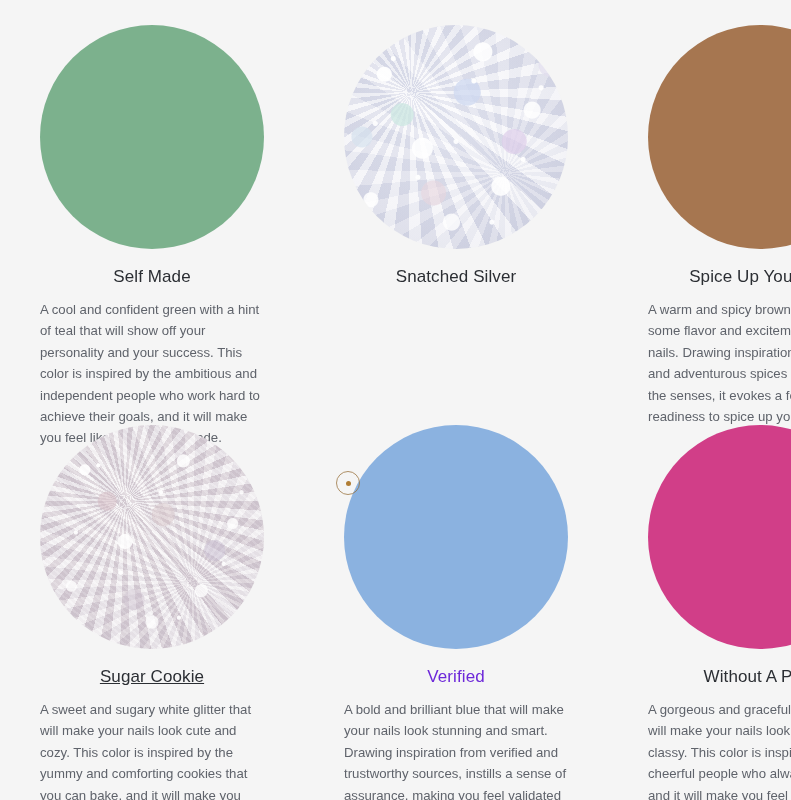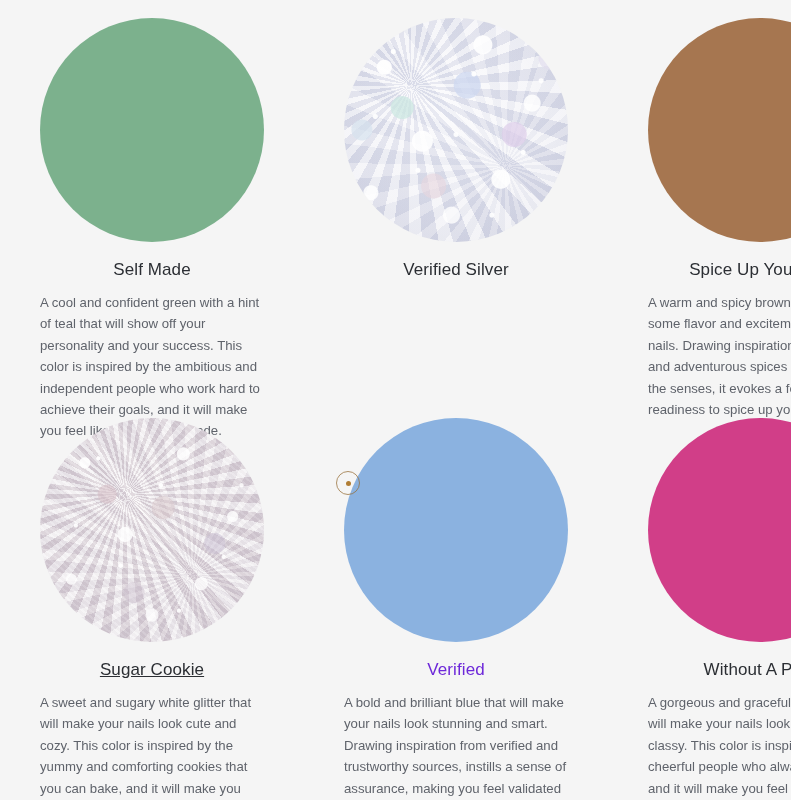--- a/index.html
+++ b/index.html
@@ -17,21 +17,21 @@
   .grid {
     display: grid;
     grid-template-columns: repeat(3, 1fr);
     grid-template-rows: repeat(2, 400px);
     width: 791px;
   }
 
   .card {
     position: relative;
     box-sizing: border-box;
-    padding: 8px 40px;
+    padding: 15px 40px;
     display: flex;
     flex-direction: column;
     align-items: center;
   }
 
   .swatch-wrap {
     width: 100%;
     display: flex;
     justify-content: center;
     margin-top: 10px;
@@ -162,21 +162,21 @@
       <div class="swatch" id="sw0" style="background: rgb(124, 177, 141);"></div>
     </div>
     <div class="swatch-name" style="color: rgb(43, 46, 51);">Self Made</div>
     <div class="swatch-desc" style="color: rgb(95, 99, 107);">A cool and confident green with a hint of teal that will show off your personality and your success. This color is inspired by the ambitious and independent people who work hard to achieve their goals, and it will make you feel like you are self made.</div>
   </div>
 
   <div class="card">
     <div class="swatch-wrap">
       <div class="swatch tex-snatched-silver"></div>
     </div>
-    <div class="swatch-name" style="color: rgb(43, 46, 51);">Verified Silver</div>
+    <div class="swatch-name" style="color: rgb(43, 46, 51);">Snatched Silver</div>
   </div>
 
   <div class="card">
     <div class="swatch-wrap">
       <div class="swatch" id="sw2" style="background: rgb(166, 118, 80);"></div>
     </div>
     <div class="swatch-name" style="color: rgb(43, 46, 51);">Spice Up Your Life</div>
     <div class="swatch-desc" style="color: rgb(95, 99, 107);">A warm and spicy brown that will add some flavor and excitement to your nails. Drawing inspiration from exotic and adventurous spices that tantalize the senses, it evokes a feeling of readiness to spice up your life.</div>
   </div>
 

